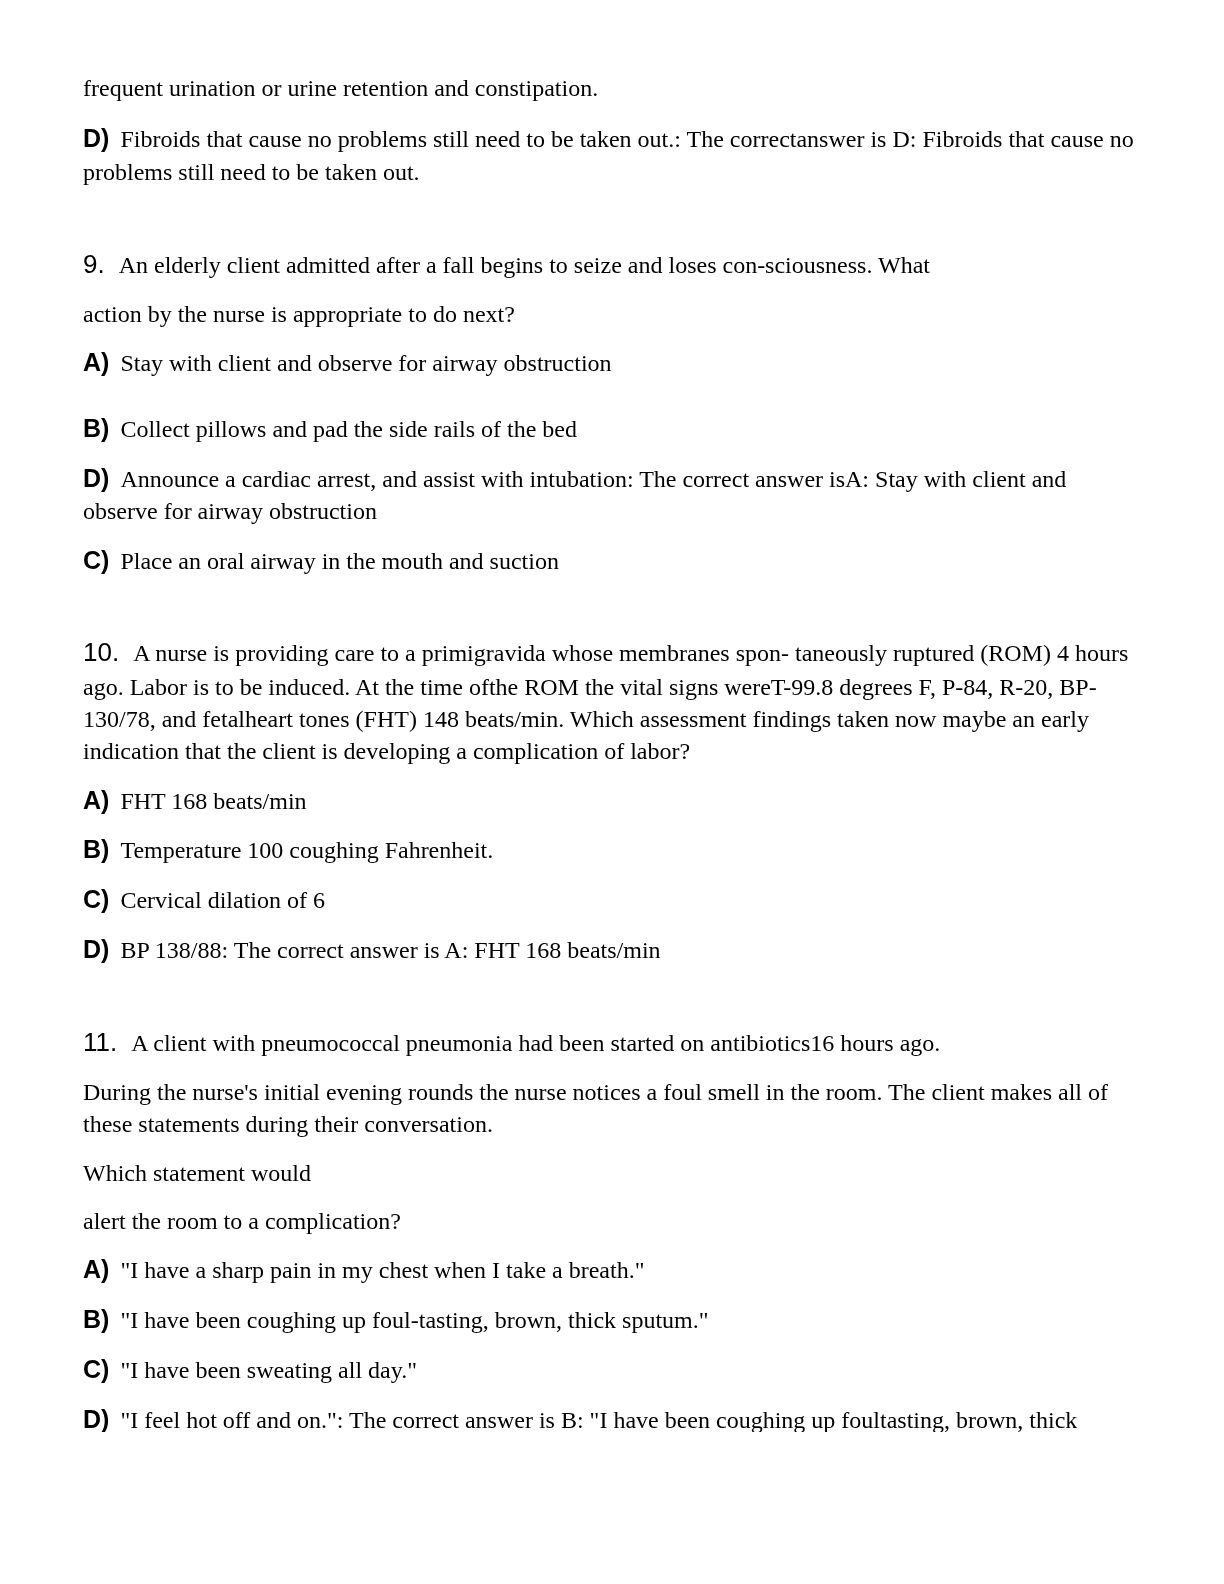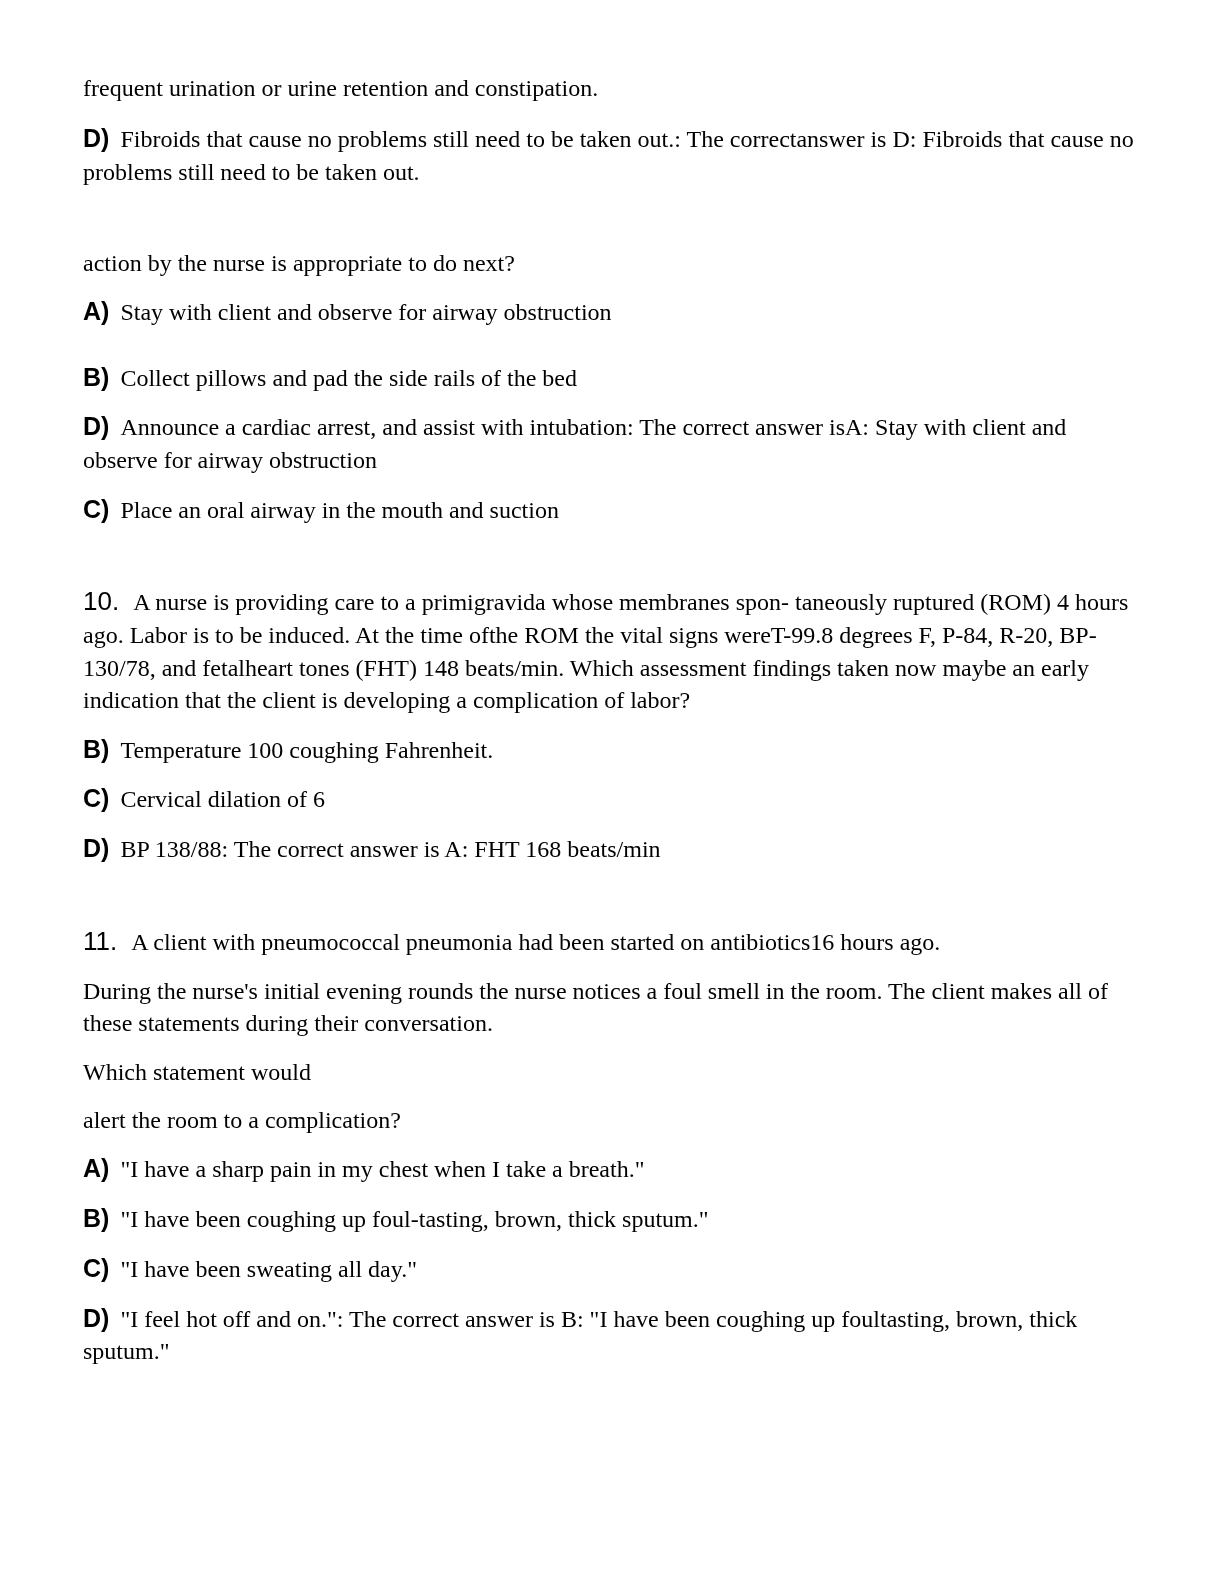--- a/index.html
+++ b/index.html
@@ -47,29 +47,31 @@
 </head>
 <body>
 
 <div class="page">
 
   <p class="frag-top">frequent urination or urine retention and constipation.</p>
 
   <p class="option"><span class="opt-letter">D)</span><span>Fibroids that cause no problems still need to be taken out.: The correctanswer is D: Fibroids that cause no problems still need to be taken out.</span></p>
 
   <section class="question">
+    <p class="stem"><span class="q-num">9.</span><span>An elderly client admitted after a fall begins to seize and loses con-sciousness. What</span></p>
     <p>action by the nurse is appropriate to do next?</p>
     <p class="option sp-lg"><span class="opt-letter">A)</span><span>Stay with client and observe for airway obstruction</span></p>
     <p class="option"><span class="opt-letter">B)</span><span>Collect pillows and pad the side rails of the bed</span></p>
     <p class="option"><span class="opt-letter">D)</span><span>Announce a cardiac arrest, and assist with intubation: The correct answer isA: Stay with client and observe for airway obstruction</span></p>
     <p class="option"><span class="opt-letter">C)</span><span>Place an oral airway in the mouth and suction</span></p>
   </section>
 
   <section class="question">
     <p class="stem"><span class="q-num">10.</span><span>A nurse is providing care to a primigravida whose membranes spon- taneously ruptured (ROM) 4 hours ago. Labor is to be induced. At the time ofthe ROM the vital signs wereT-99.8 degrees F, P-84, R-20, BP-130/78, and fetalheart tones (FHT) 148 beats/min. Which assessment findings taken now maybe an early indication that the client is developing a complication of labor?</span></p>
+    <p class="option"><span class="opt-letter">A)</span><span>FHT 168 beats/min</span></p>
     <p class="option"><span class="opt-letter">B)</span><span>Temperature 100 coughing Fahrenheit.</span></p>
     <p class="option"><span class="opt-letter">C)</span><span>Cervical dilation of 6</span></p>
     <p class="option"><span class="opt-letter">D)</span><span>BP 138/88: The correct answer is A: FHT 168 beats/min</span></p>
   </section>
 
   <section class="question">
     <p class="stem"><span class="q-num">11.</span><span>A client with pneumococcal pneumonia had been started on antibiotics16 hours ago.</span></p>
     <p>During the nurse's initial evening rounds the nurse notices a foul smell in the room. The client makes all of these statements during their conversation.</p>
     <p>Which statement would</p>
     <p>alert the room to a complication?</p>

